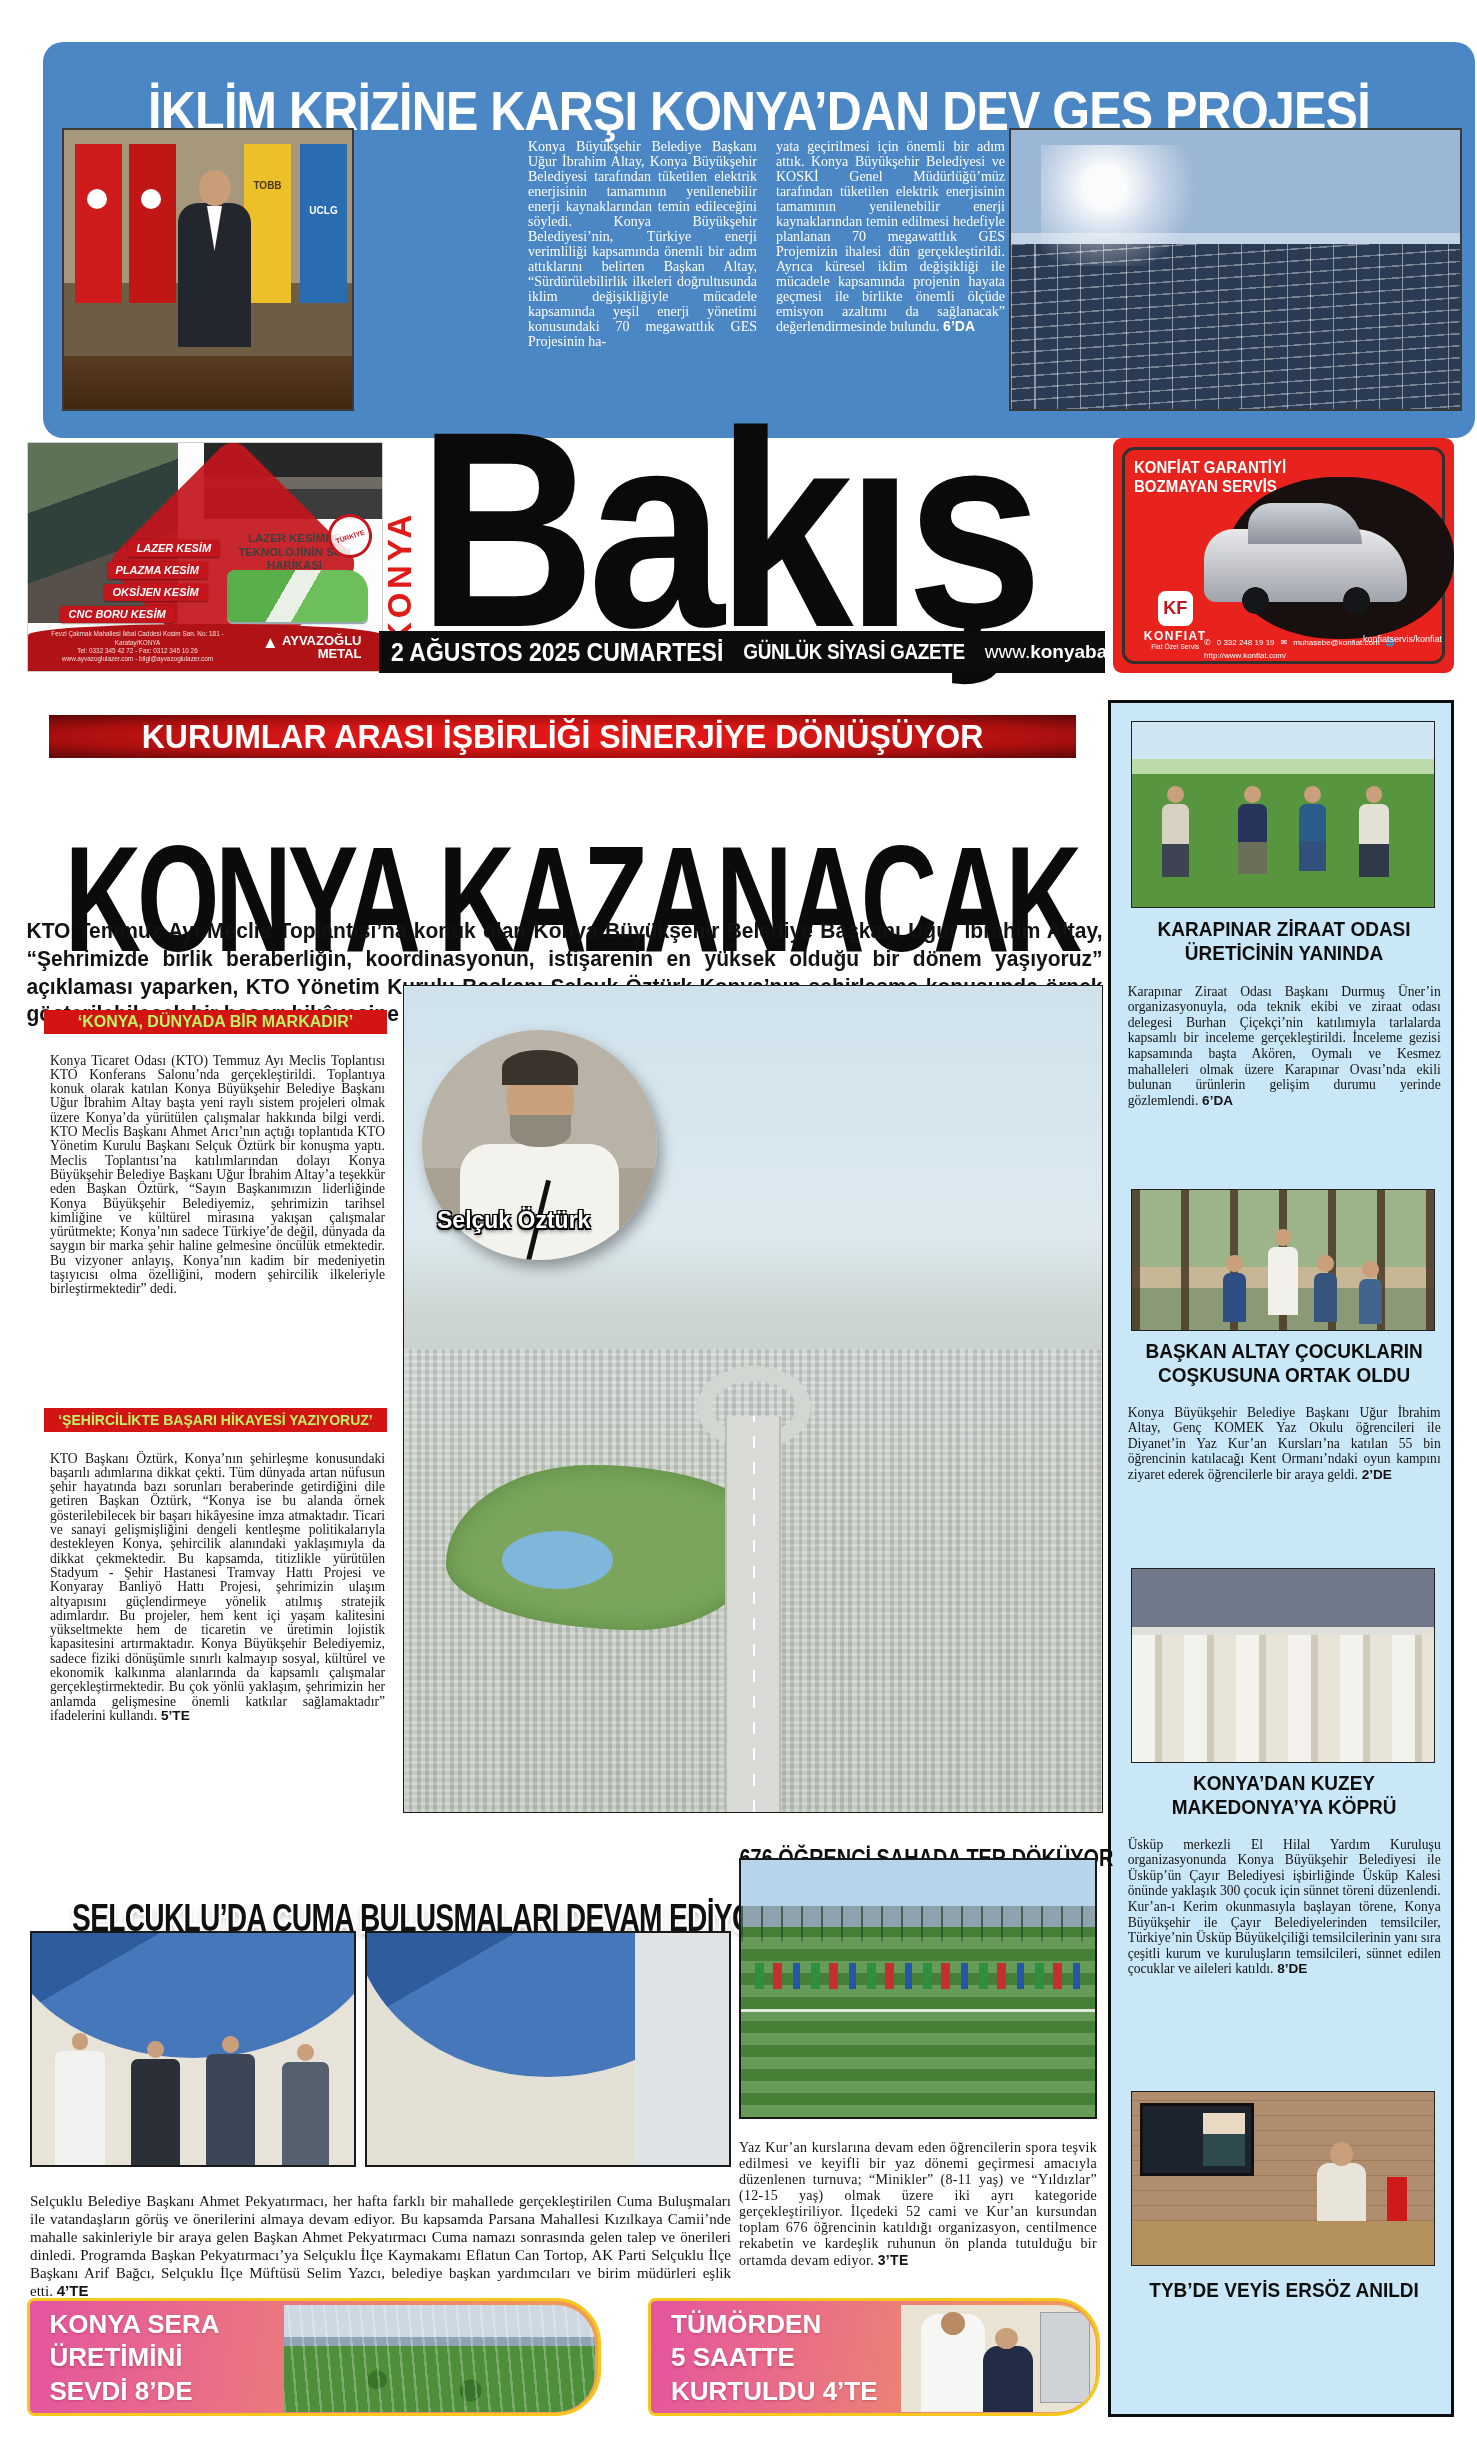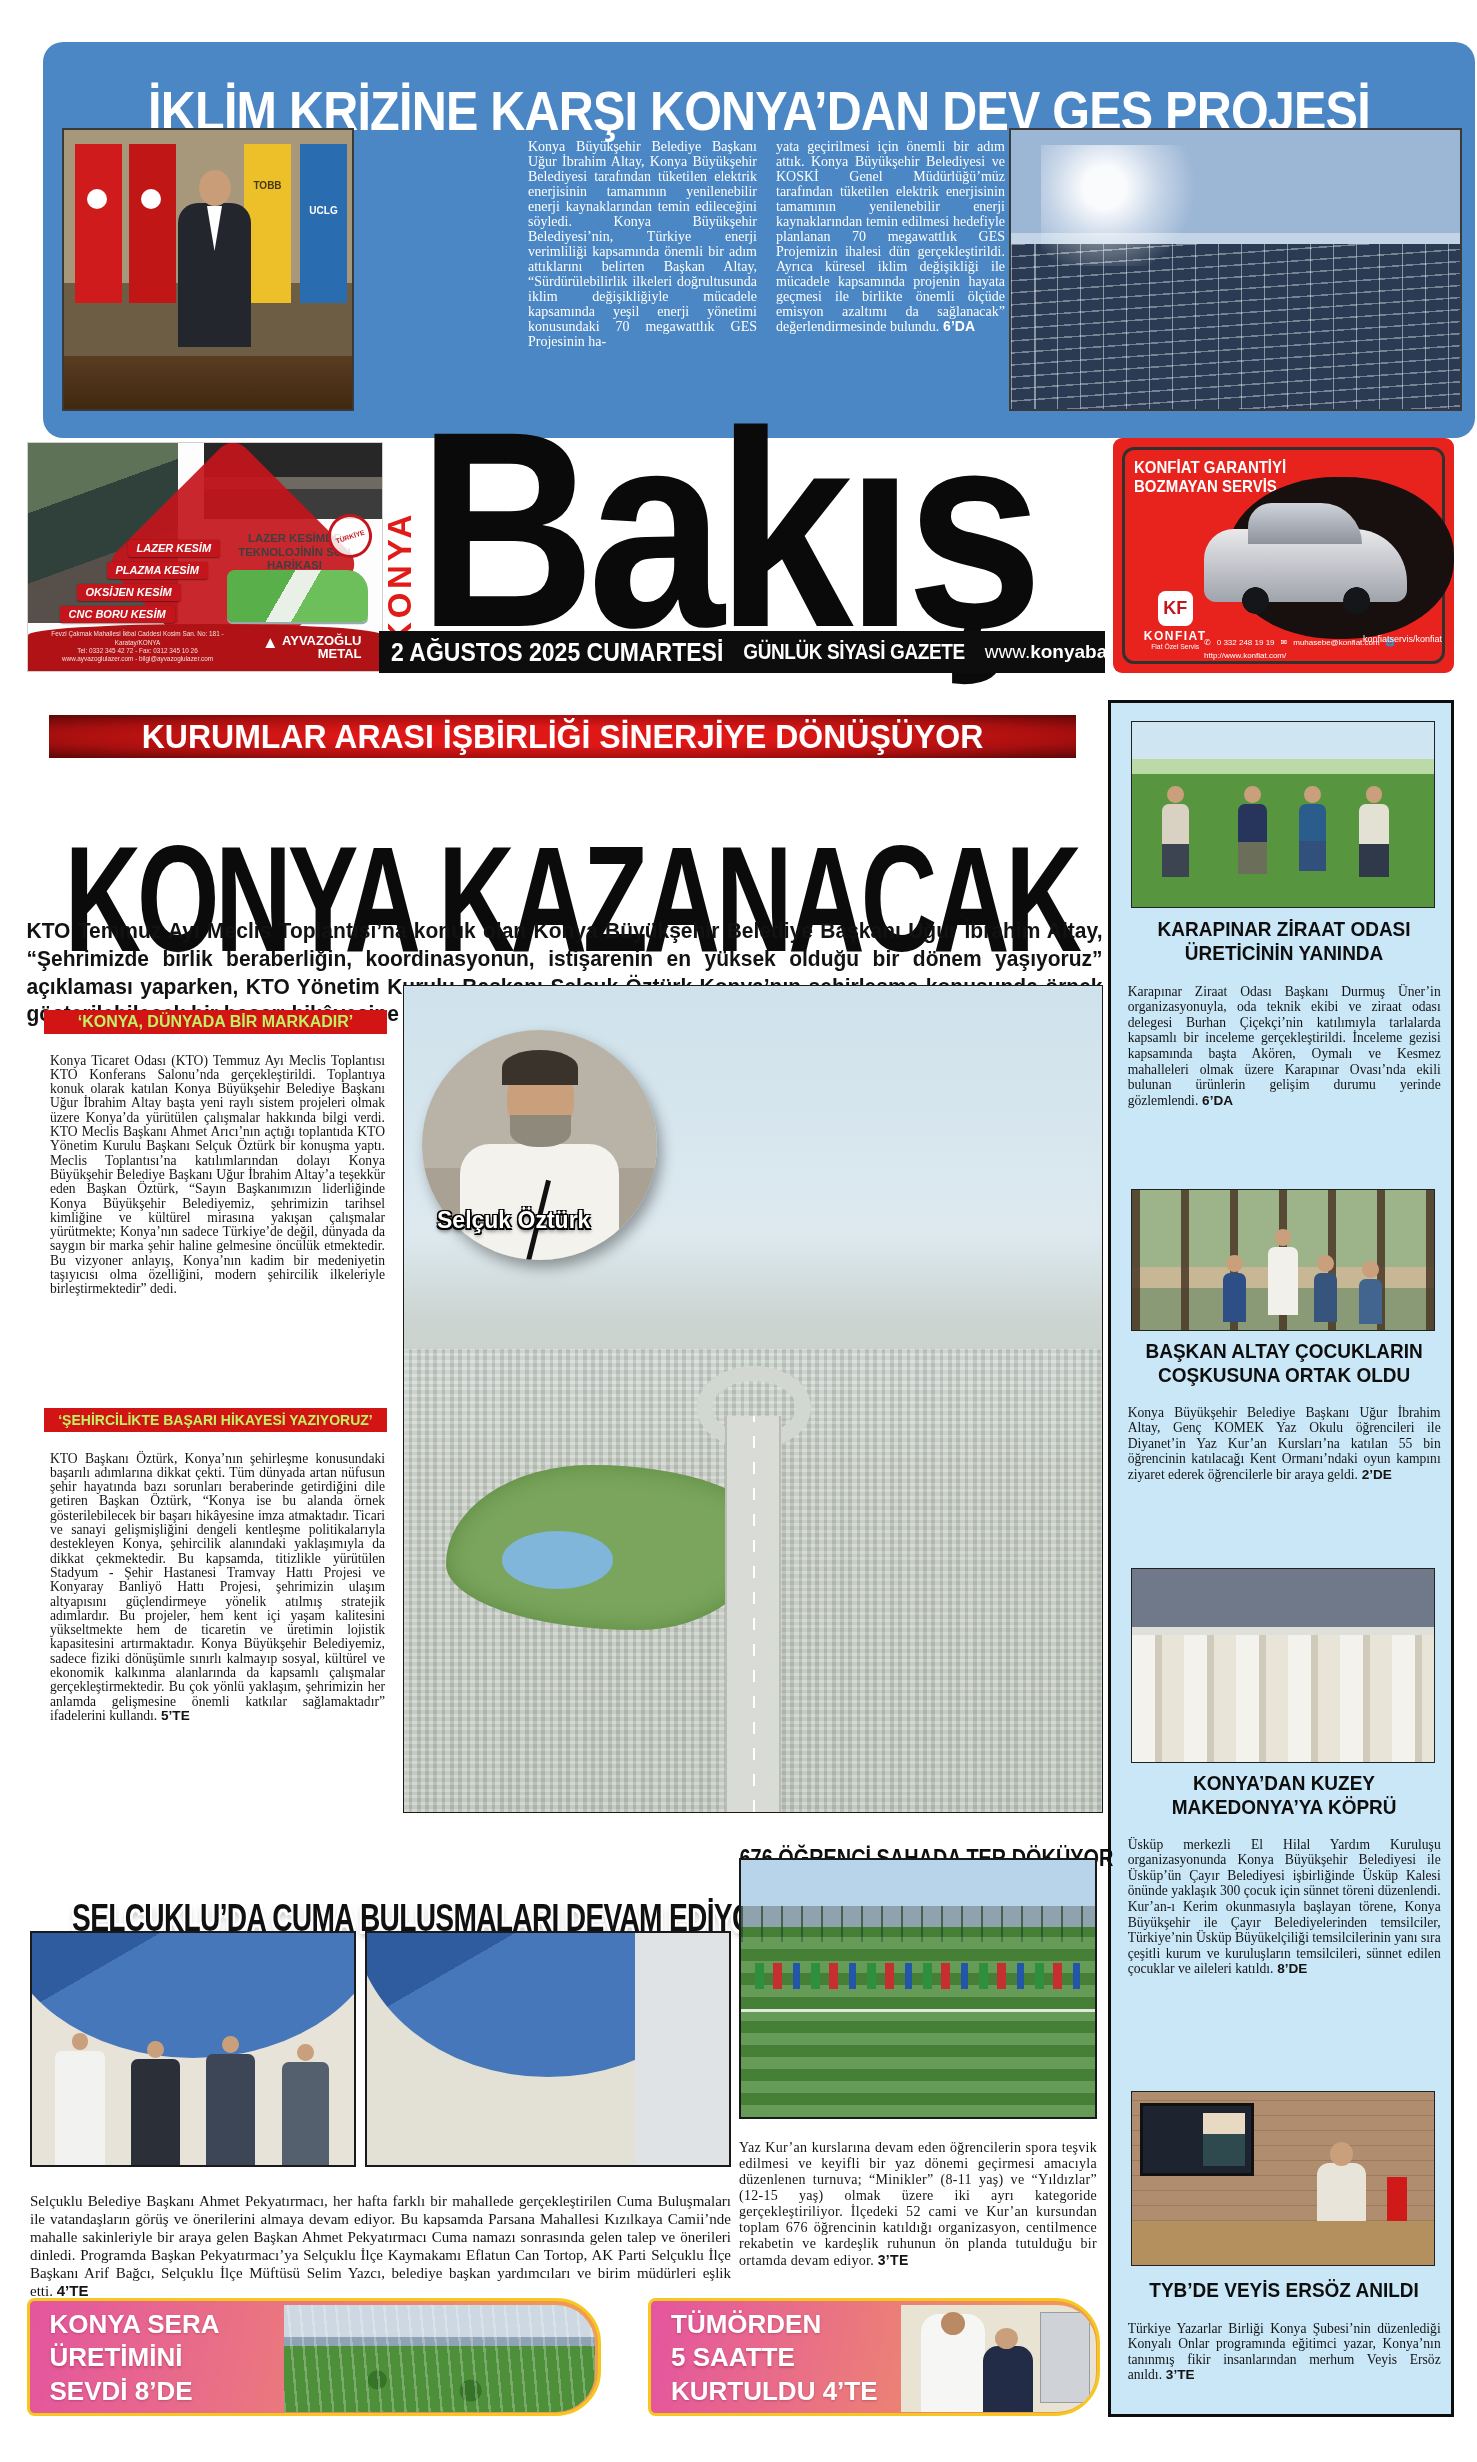--- a/index.html
+++ b/index.html
@@ -47,21 +47,21 @@
   .adl-photo1{position:absolute;left:0;top:0;width:150px;height:180px;
     background:linear-gradient(160deg,#5d7257 0 30%,#30413c 30% 60%,#57504a 60%);}
   .adl-photo2{position:absolute;left:176px;top:0;width:180px;height:76px;
     background:linear-gradient(180deg,#272727 0 45%,#6e6a62 45% 60%,#3c3c3c 60%);}
   .adl-arrow{position:absolute;left:114px;top:30px;width:182px;height:182px;background:#c3151b;
     transform:rotate(45deg);border-radius:18px;opacity:.92;}
   .ribbon{position:absolute;background:#c3151b;color:#fff;font-weight:900;font-style:italic;font-size:11px;
     padding:2.3px 9px;border-radius:3px;white-space:nowrap;box-shadow:0 0.8px 1.5px rgba(0,0,0,.4);}
   .rb1{left:100px;top:97px;}
   .rb2{left:79px;top:119px;}
-  .rb3{left:49px;top:141px;}
+  .rb3{left:76px;top:141px;}
   .rb4{left:32px;top:163px;}
   .adl-slogan{position:absolute;left:185px;top:89px;width:164px;text-align:center;color:#3f3f3f;
     font-weight:800;font-size:11.4px;line-height:13.6px;}
   .adl-stamp{position:absolute;left:300px;top:71px;width:44px;height:44px;border:3px solid #c3151b;border-radius:50%;
     color:#c3151b;font-size:6.8px;font-weight:900;display:flex;align-items:center;justify-content:center;
     transform:rotate(-18deg);background:rgba(255,255,255,.85);text-align:center;}
   .adl-machine{position:absolute;left:199px;top:127px;width:141px;height:52px;border-radius:7.6px 21px 6px 6px;
     background:linear-gradient(120deg,#59b04a 0 40%,#e9f0e7 40% 55%,#6cbf5b 55%);box-shadow:0 2.3px 0 #9aa;}
   .adl-band{position:absolute;left:0;bottom:0;width:100%;height:47px;background:#b01215;border-radius:60% 60% 0 0/13.6px 13.6px 0 0;}
   .adl-addr{position:absolute;left:23px;bottom:7.6px;width:174px;color:#f3dede;font-size:6.4px;line-height:8.3px;text-align:center;}
@@ -341,21 +341,20 @@
     <div class="sb-title" style="top:1069px;"><span>KONYA’DAN KUZEY</span><br><span>MAKEDONYA’YA KÖPRÜ</span></div>
     <p class="sb-body" style="top:1120px;"><span>Üsküp merkezli El Hilal Yardım Kuruluşu organizasyonunda Konya Büyükşehir Belediyesi ile Üsküp’ün Çayır Belediyesi işbirliğinde Üsküp Kalesi önünde yaklaşık 300 çocuk için sünnet töreni düzenlendi. Kur’an-ı Kerim okunmasıyla başlayan törene, Konya Büyükşehir ile Çayır Belediyelerinden temsilciler, Türkiye’nin Üsküp Büyükelçiliği temsilcilerinin yanı sıra çeşitli kurum ve kuruluşların temsilcileri, sünnet edilen çocuklar ve aileleri katıldı.</span><b class="ref">8’DE</b></p>
 
     <div class="sb-photo sp4">
       <div class="sp4-tv"></div>
       <div class="sp4-man"></div>
       <div class="sp4-flag"></div>
       <div class="sp4-desk"></div>
     </div>
     <div class="sb-title" style="top:1575px;"><span>TYB’DE VEYİS ERSÖZ ANILDI</span></div>
-    <p class="sb-body" style="top:1604px;"><span>Türkiye Yazarlar Birliği Konya Şubesi’nin düzenlediği Konyalı Onlar programında eğitimci yazar, Konya’nın tanınmış fikir insanlarından merhum Veyis Ersöz anıldı.</span><b class="ref">3’TE</b></p>
   </aside>
 
   <h3 class="ab bl-headline">SELÇUKLU’DA CUMA BULUŞMALARI DEVAM EDİYOR</h3>
   <div class="bl-photo blp1">
     <div class="umbrella"></div>
     <div class="person" style="left:23px;bottom:0;width:50px;height:114px;background:#f2f2f0;"></div>
     <div class="person" style="left:99px;bottom:0;width:49px;height:106px;background:#2b2f38;"></div>
     <div class="person" style="left:174px;bottom:0;width:49px;height:111px;background:#3d4656;"></div>
     <div class="person" style="left:250px;bottom:0;width:47px;height:103px;background:#55606e;"></div>
   </div>

